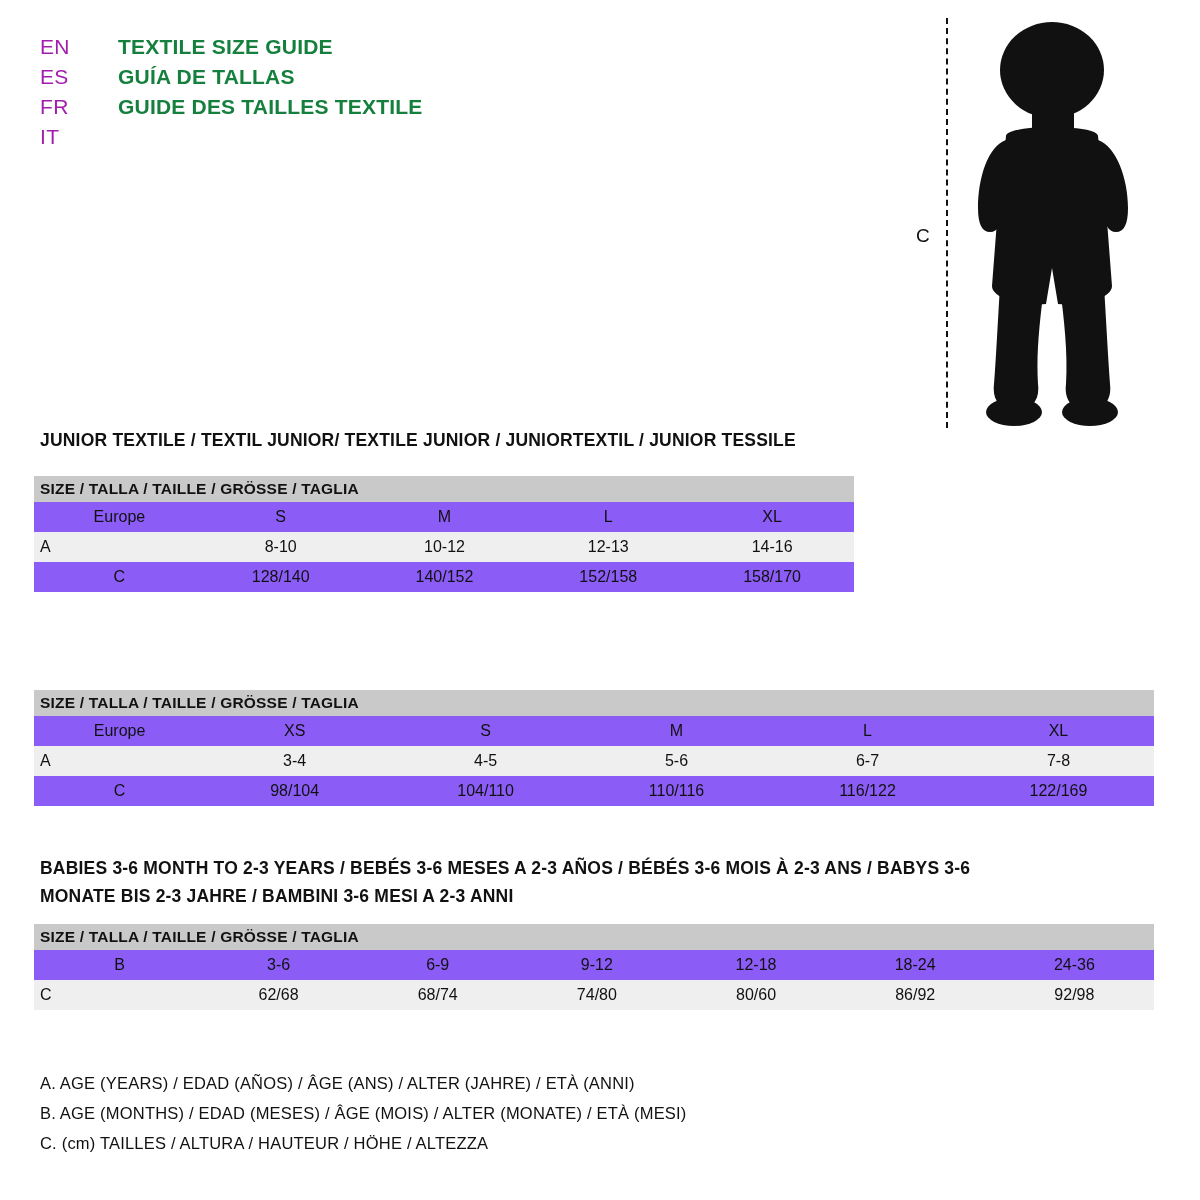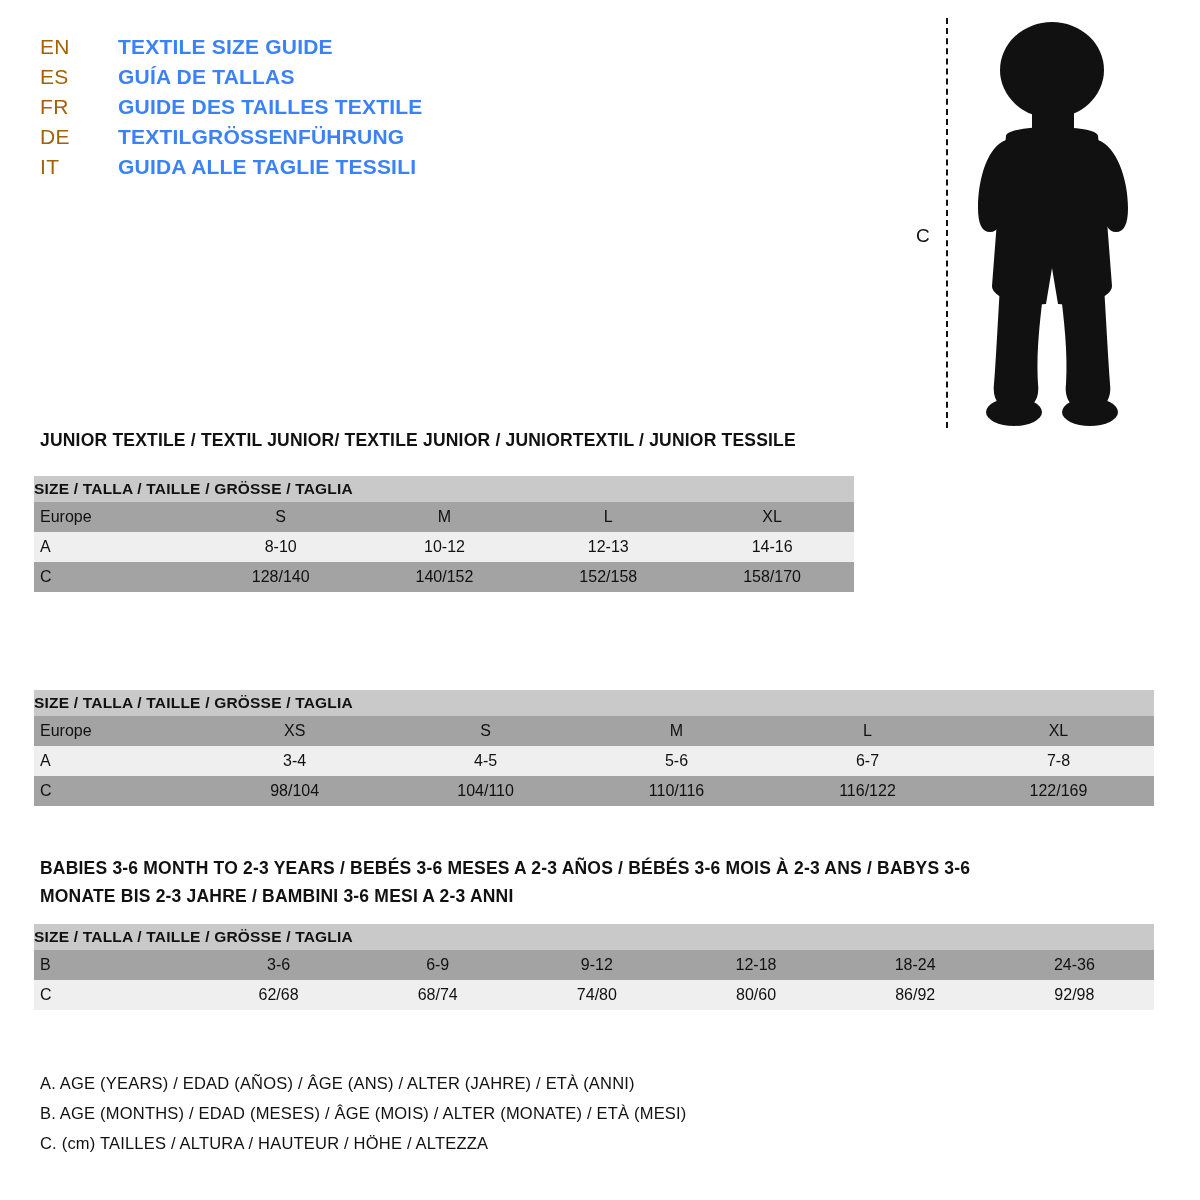--- a/index.html
+++ b/index.html
@@ -33,27 +33,27 @@
     display: flex;
     align-items: baseline;
     height: 30px;
     line-height: 30px;
   }
   .lang-code {
     width: 78px;
     font-size: 21px;
     font-weight: 400;
     letter-spacing: 0.3px;
-    color: #a16207;
+    color: #a21caf;
   }
   .lang-title {
     font-size: 21px;
     font-weight: 700;
     letter-spacing: 0.2px;
-    color: #3b82f6;
+    color: #15803d;
     white-space: nowrap;
   }
 
   
   .figure-area {
     position: absolute;
     left: 900px;
     top: 10px;
     width: 260px;
     height: 420px;
@@ -107,23 +107,24 @@
   .tbl td {
     padding: 0;
     height: 30px;
     vertical-align: middle;
   }
   .tbl .hdr-band td {
     background: #c9c9c9;
     font-weight: 700;
     font-size: 15.5px;
     letter-spacing: 0.2px;
+    padding-left: 6px;
     height: 26px;
   }
-  .tbl .row-light td { background: #a3a3a3; }
+  .tbl .row-light td { background: #8b5cf6; text-align: center; }
   .tbl .row-gray td { background: #efefef; }
   .tbl .lbl {
     padding-left: 6px;
     text-align: left;
     font-size: 16px;
   }
   .tbl .val {
     text-align: center;
     font-size: 16px;
   }
@@ -157,26 +158,21 @@
     </div>
     <div class="lang-row">
       <span class="lang-code">ES</span>
       <span class="lang-title">GUÍA DE TALLAS</span>
     </div>
     <div class="lang-row">
       <span class="lang-code">FR</span>
       <span class="lang-title">GUIDE DES TAILLES TEXTILE</span>
     </div>
     <div class="lang-row">
-      <span class="lang-code">DE</span>
-      <span class="lang-title">TEXTILGRÖSSENFÜHRUNG</span>
-    </div>
-    <div class="lang-row">
       <span class="lang-code">IT</span>
-      <span class="lang-title">GUIDA ALLE TAGLIE TESSILI</span>
     </div>
   </div>
 
   <div class="figure-area">
     <span class="figure-label">C</span>
     <div class="figure-dash"></div>
     <svg class="silhouette" viewBox="0 0 210 408" aria-hidden="true">
       <g fill="#111111">
 
         <ellipse cx="104" cy="52" rx="52" ry="48"></ellipse>

